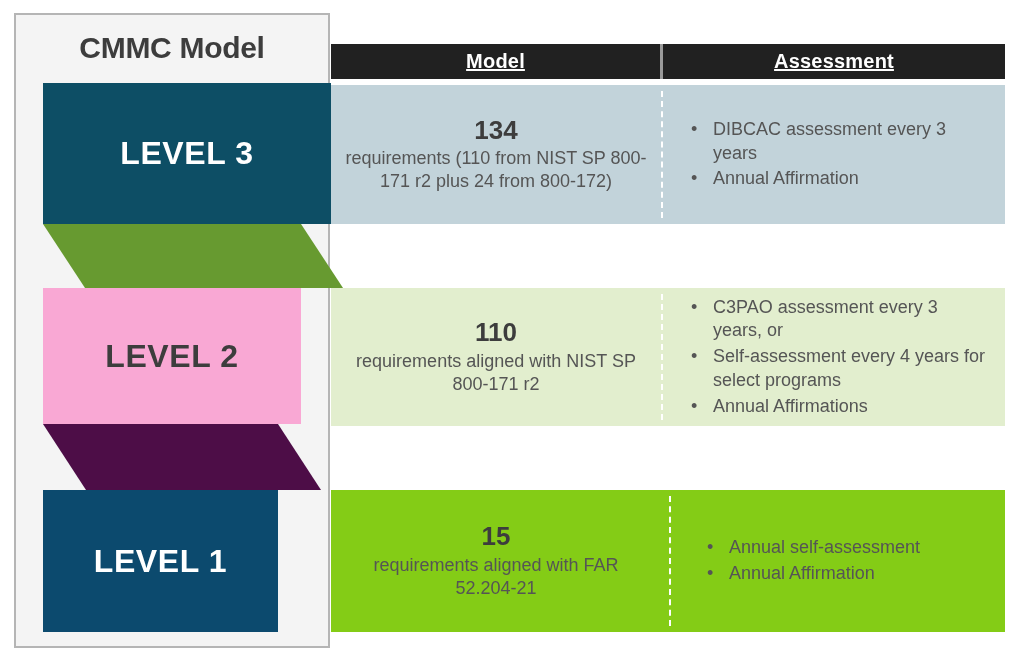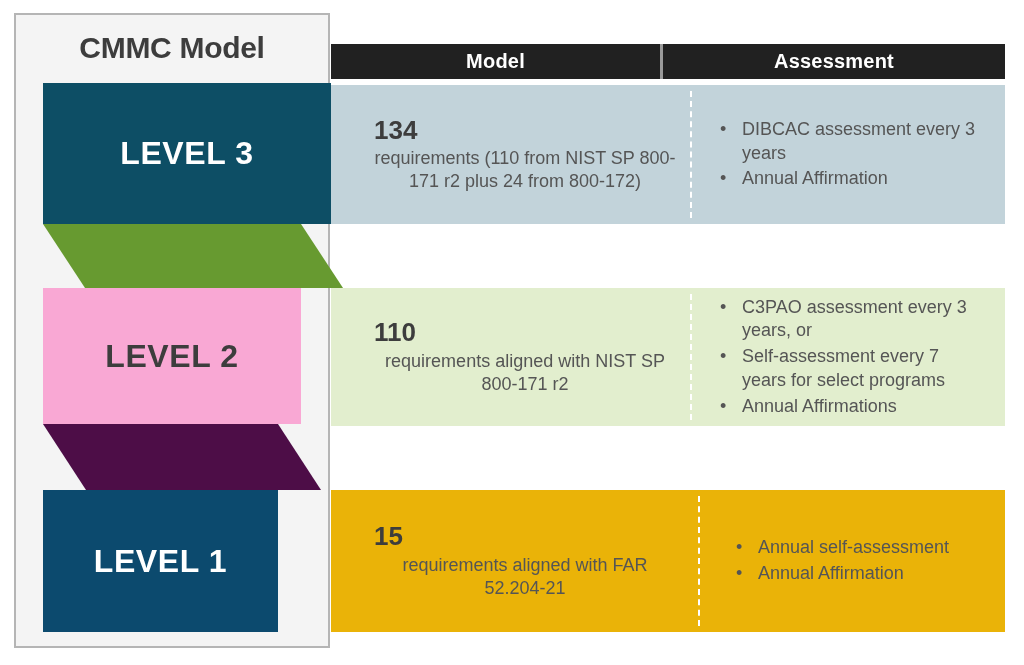--- a/index.html
+++ b/index.html
@@ -106,20 +106,21 @@
     display: flex;
   }
   .th {
     height: 35px;
     line-height: 35px;
     text-align: center;
     color: #ffffff;
     font-weight: bold;
     font-size: 20px;
     letter-spacing: 0.2px;
+    text-decoration: underline;
   }
   .th-model { width: 329px; }
   .th-divider {
     width: 3px;
     background: #9a9a9a;
     height: 35px;
   }
   .th-assessment { width: 342px; }
 
   .row {
@@ -129,26 +130,25 @@
     display: flex;
   }
   .row-3 { top: 41px;  height: 139px; }
   .row-2 { top: 244px; height: 138px; }
   .row-1 { top: 446px; height: 142px; }
 
   .cell-model {
     width: 330px;
     display: flex;
     flex-direction: column;
-    align-items: flex-start;
+    align-items: center;
     justify-content: center;
     text-align: center;
     padding: 0 14px;
     box-sizing: border-box;
-    margin-left: 29px;
   }
   .cell-divider {
     width: 0;
     border-left: 2px dashed #ffffff;
     margin: 6px 0;
   }
   .cell-assessment {
     flex: 1;
     display: flex;
     flex-direction: column;
@@ -236,31 +236,31 @@
       </div>
       <div class="cell-divider"></div>
       <div class="cell-assessment">
         <ul class="bullets">
           <li>
             <span class="bullet-dot">•</span>
             <span>C3PAO assessment every 3 years, or</span>
           </li>
           <li>
             <span class="bullet-dot">•</span>
-            <span>Self-assessment every 7 years for select programs</span>
+            <span>Self-assessment every 4 years for select programs</span>
           </li>
           <li>
             <span class="bullet-dot">•</span>
             <span>Annual Affirmations</span>
           </li>
         </ul>
       </div>
     </div>
 
-    <div class="row row-1" style="background:#eab308;gap:8px;">
+    <div class="row row-1" style="background:#84cc16;gap:8px;">
       <div class="cell-model">
         <div class="big-number">15</div>
         <div class="req-text">requirements aligned with FAR 52.204-21</div>
       </div>
       <div class="cell-divider"></div>
       <div class="cell-assessment">
         <ul class="bullets">
           <li>
             <span class="bullet-dot">•</span>
             <span>Annual self-assessment</span>

